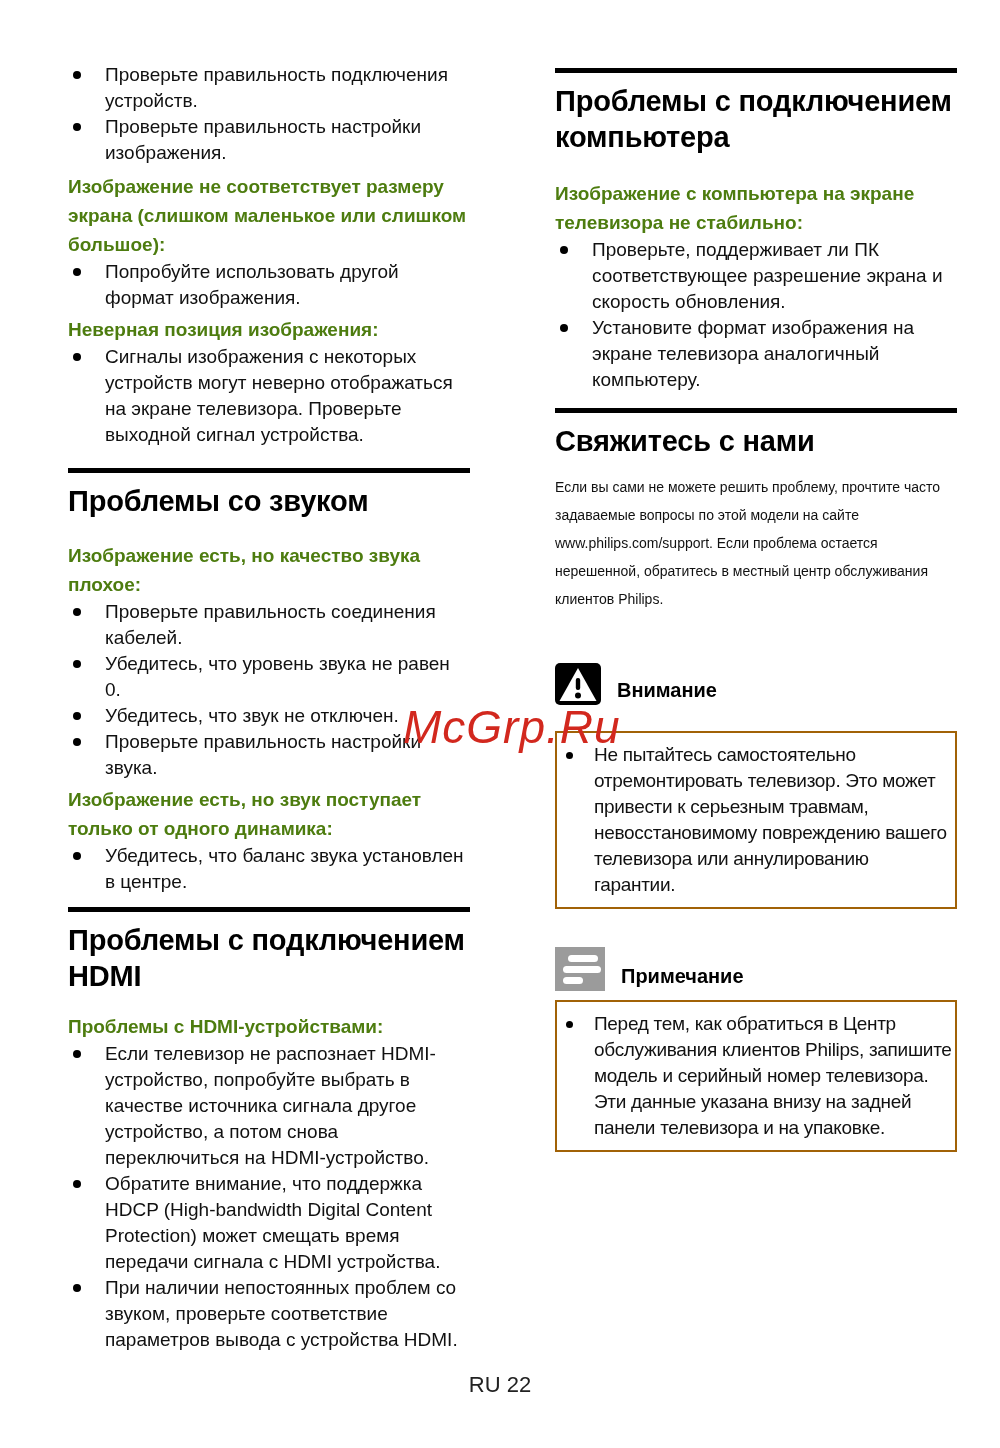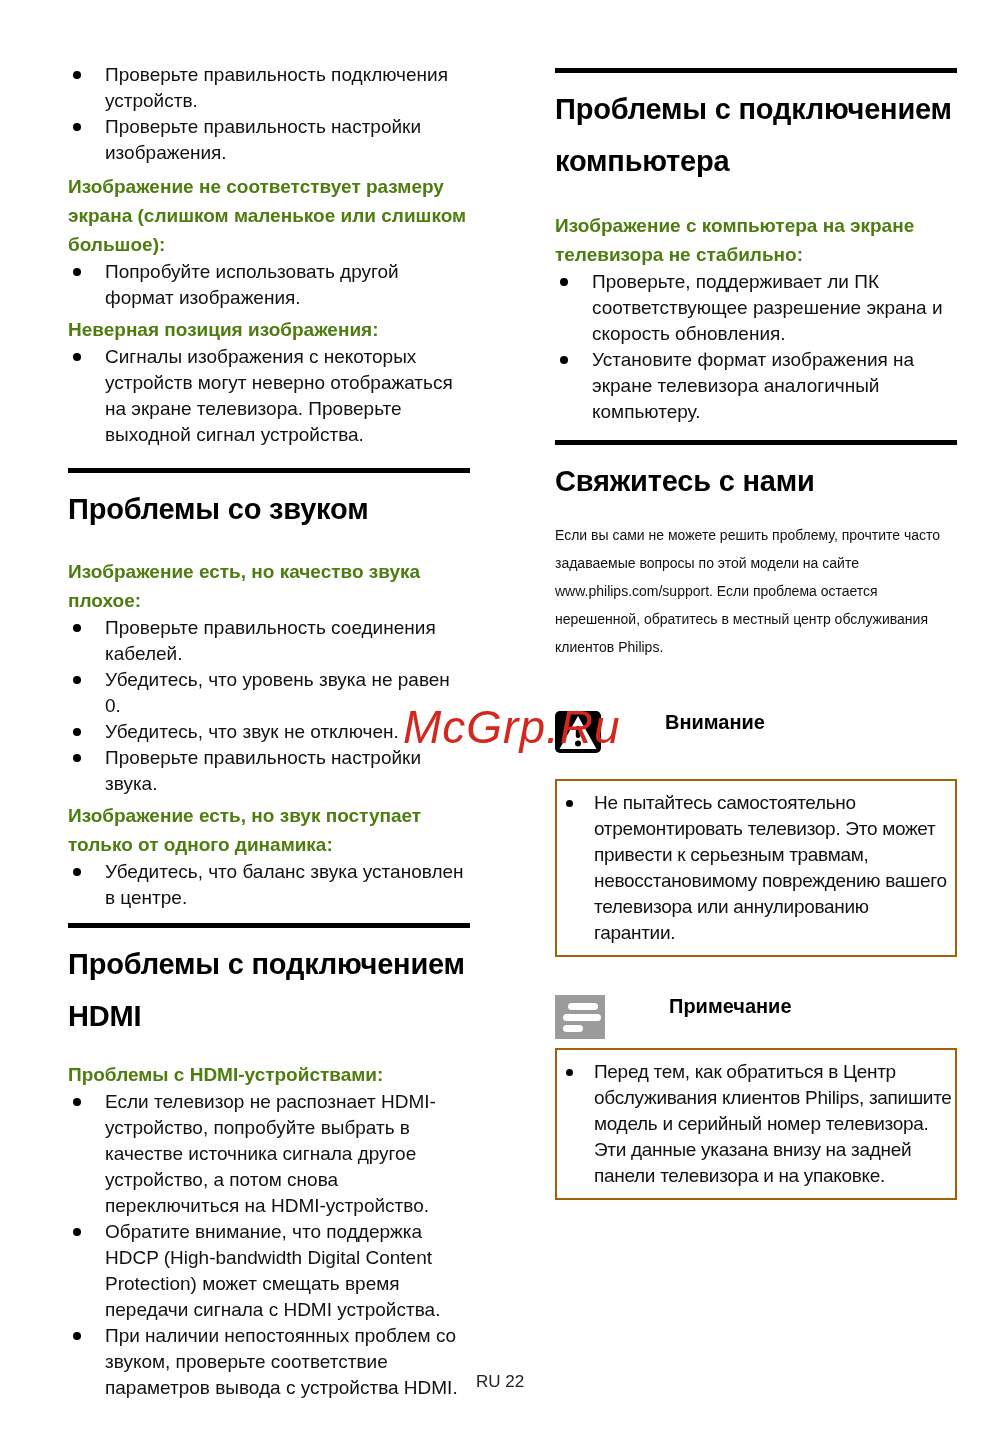--- a/index.html
+++ b/index.html
@@ -11,21 +11,21 @@
   .col-left  { left:68px; }
   .col-right { left:555px; }
 
   .divider { height:5px; background:#000; }
   .d-sound   { margin-top:20px; }
   .d-hdmi    { margin-top:12px; }
   .d-computer{ margin-top:6px; }
   .d-contact { margin-top:15px; }
 
   h1.section-title {
-    font-size:29px; line-height:52px; font-weight:bold; margin:10px 0 0 0; color:#000;
+    font-size:29px; line-height:36px; font-weight:bold; margin:10px 0 0 0; color:#000;
     letter-spacing:-0.2px;
   }
   .subhead {
     font-size:19px; line-height:29px; font-weight:bold; color:#4d7c0f; margin:0;
   }
   .sh1 { margin-top:6px; }
   .sh2 { margin-top:4px; }
   .sh3 { margin-top:22px; }
   .sh4 { margin-top:4px; }
   .sh5 { margin-top:18px; }
@@ -35,21 +35,21 @@
   ul.bullets li { position:relative; padding-left:37px; }
   ul.bullets li::before {
     content:""; position:absolute; left:5px; top:9px; width:8px; height:8px;
     border-radius:50%; background:#000;
   }
   .mt10 { margin-top:10px; } .mt8 { margin-top:8px; }
   .mt4 { margin-top:4px; }  .mt2 { margin-top:2px; }
 
   .paragraph { font-size:14px; line-height:28px; margin:14px 0 0 0; }
 
-  .callout-header { display:flex; align-items:flex-start;gap:48px; }
+  .callout-header { display:flex; align-items:flex-end; }
   .ch-warning { margin-top:50px; }
   .ch-note    { margin-top:38px; }
   .callout-label { font-size:20px; font-weight:bold; margin-left:16px; padding-bottom:3px; color:#000; }
 
   .warn-icon { width:46px; height:42px; background:#000; border-radius:5px; flex:0 0 auto; }
   .note-icon { width:50px; height:44px; background:#9b9b9b; position:relative; flex:0 0 auto; }
   .note-icon .bar { position:absolute; background:#fff; height:7px; border-radius:3.5px; }
   .note-icon .b1 { left:13px; top:8px;  width:30px; }
   .note-icon .b2 { left:8px;  top:19px; width:38px; }
   .note-icon .b3 { left:8px;  top:30px; width:20px; }
@@ -62,21 +62,21 @@
   .callout-box ul.bullets li { padding-left:31px; }
   .callout-box ul.bullets li::before { left:3px; top:10px; width:7px; height:7px; }
 
   .watermark {
     position:absolute; left:403px; top:700px; z-index:5;
     font-size:46px; font-style:italic; font-weight:normal;
     letter-spacing:1px; pointer-events:none; white-space:nowrap;
   }
   .footer {
     position:absolute; left:0; top:1372px; width:100%; text-align:center;
-    font-size:17px; color:#222;
+    font-size:22px; color:#222;
   }
 </style>
 </head>
 <body>
 
 <div class="watermark" style="color: rgb(210, 40, 30);">McGrp.Ru</div>
 
 <div class="col col-left">
   <ul class="bullets mt10">
       <li>Проверьте правильность подключения устройств.</li>

